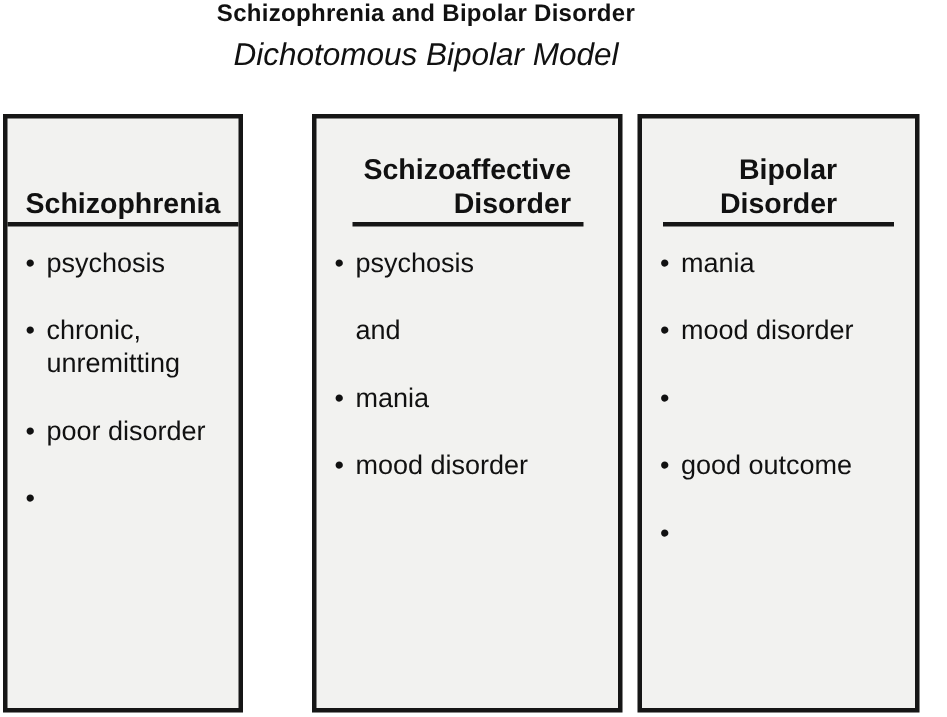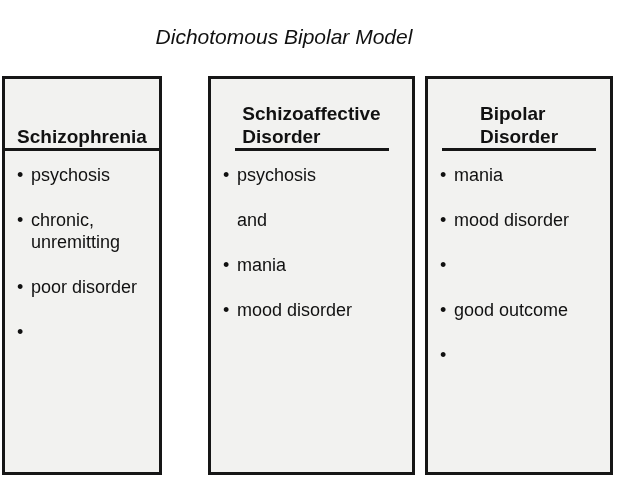--- a/index.html
+++ b/index.html
@@ -41,21 +41,21 @@
     background: #f2f2f0;
   }
   .box-1 { left: 2px;   width: 160px; }
   .box-2 { left: 208px; width: 207px; }
   .box-3 { left: 425px; width: 188px; }
   .box-header {
     height: 69px;
     display: flex;
     align-items: flex-end;
     justify-content: center;
-    text-align: left;
+    text-align: right;
     font-size: 19px;
     font-weight: bold;
     line-height: 23px;
     white-space: pre-line;
   }
   .box-underline {
     width: 154px;
     height: 3px;
     background: #161616;
     margin: 0 auto;
@@ -78,20 +78,21 @@
   }
   .bullet-text {
     white-space: pre-line;
   }
 </style>
 </head>
 <body>
 
 <div id="figure">
 
+  <div class="fig-title">Schizophrenia and Bipolar Disorder</div>
   <div class="fig-subtitle">Dichotomous Bipolar Model</div>
 
   <div class="model-box box-1">
     <div class="box-header">Schizophrenia</div>
     <div class="box-underline"></div>
     <div class="bullet-list">
       <div class="bullet-item">
         <span class="bullet-mark">•</span>
         <span class="bullet-text">psychosis</span>
       </div>

